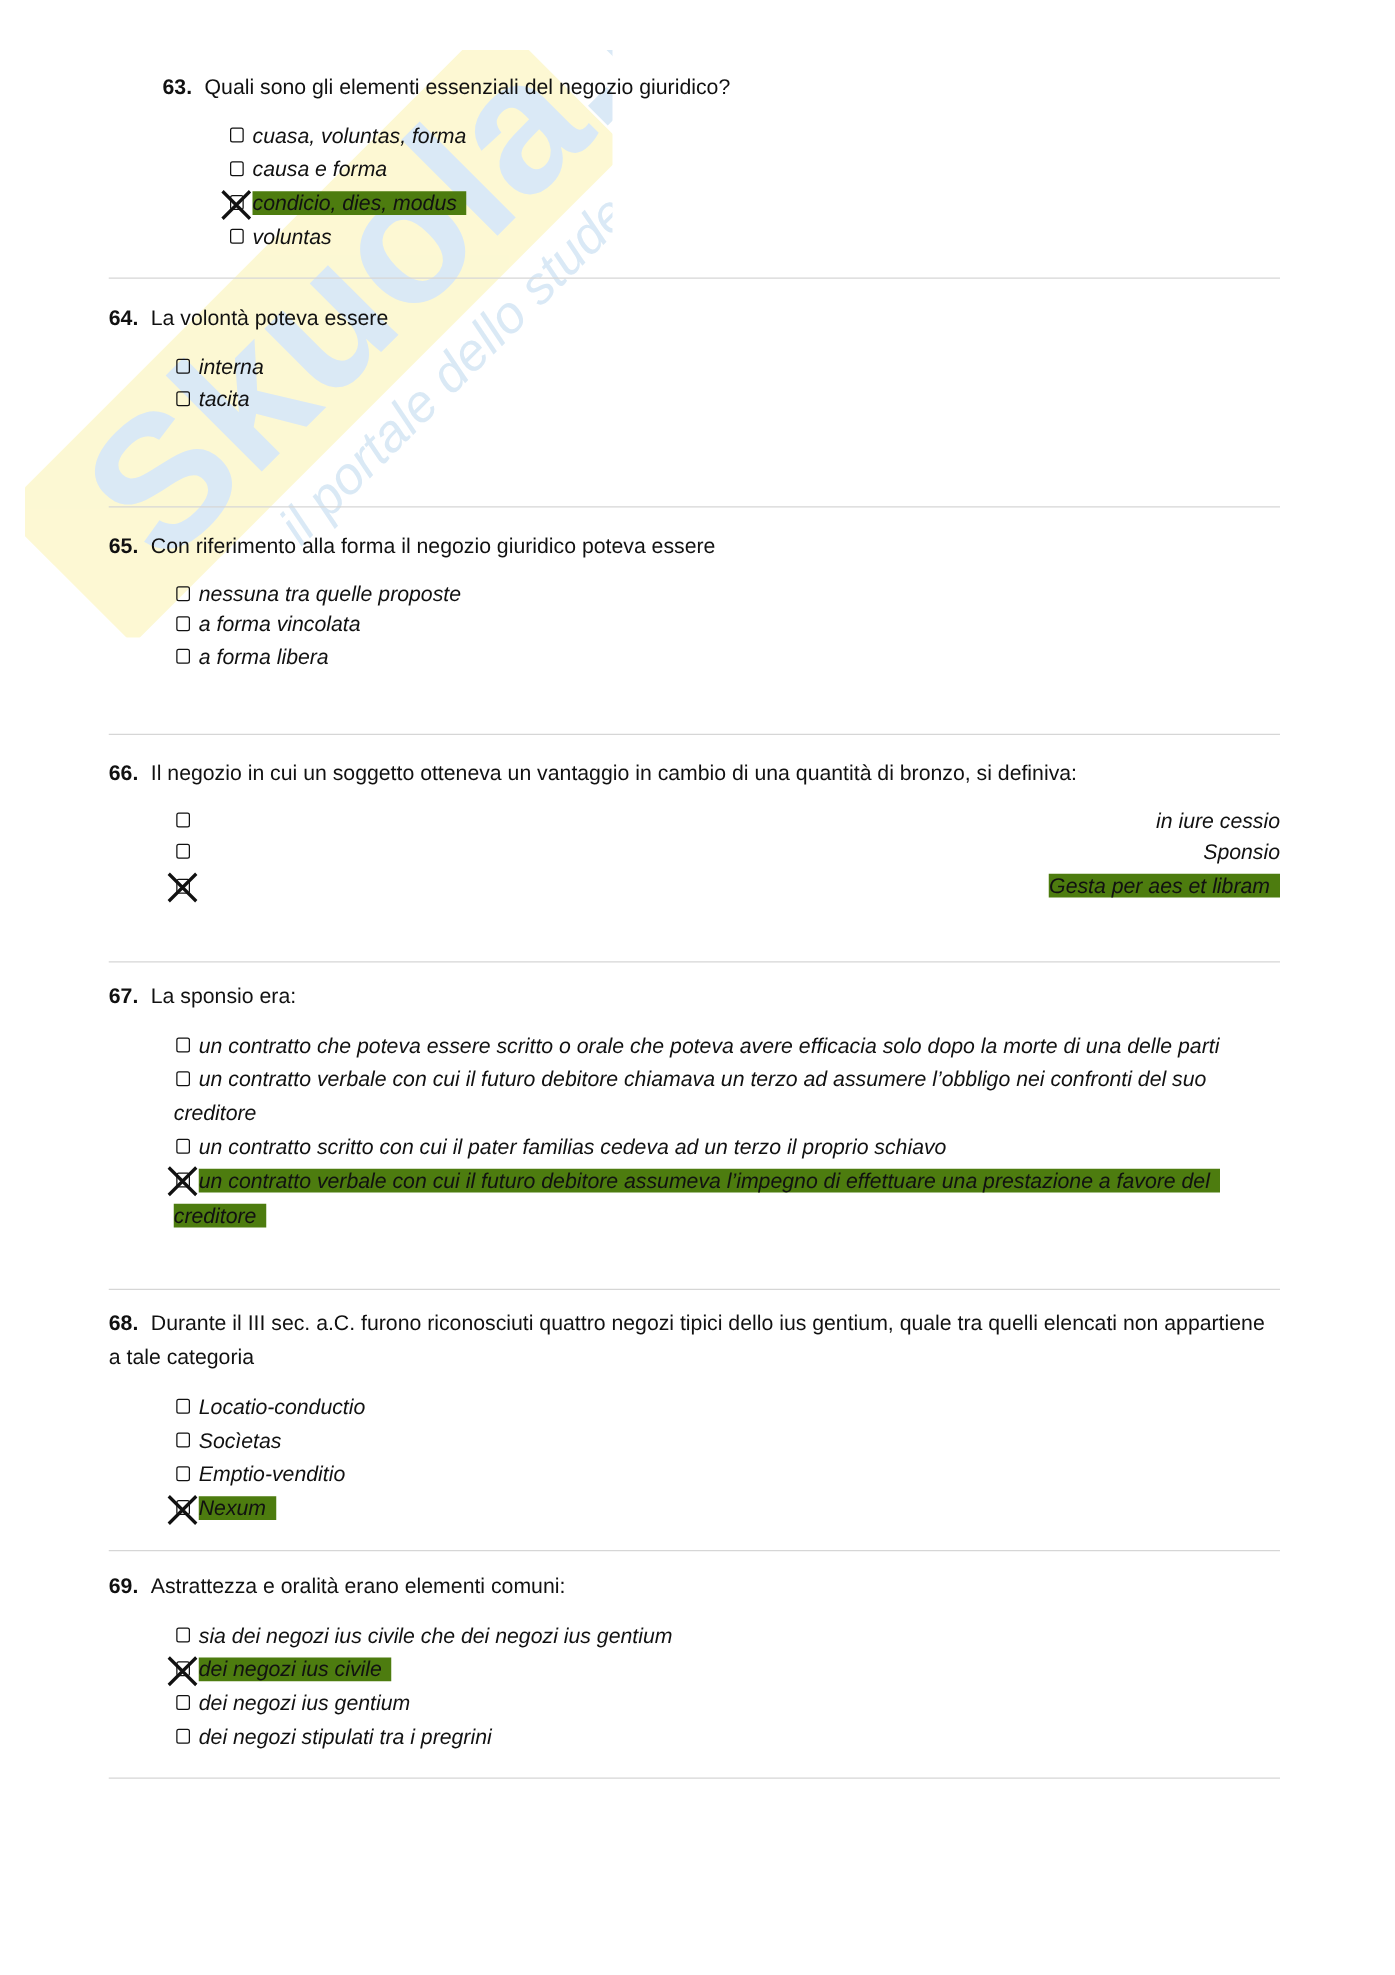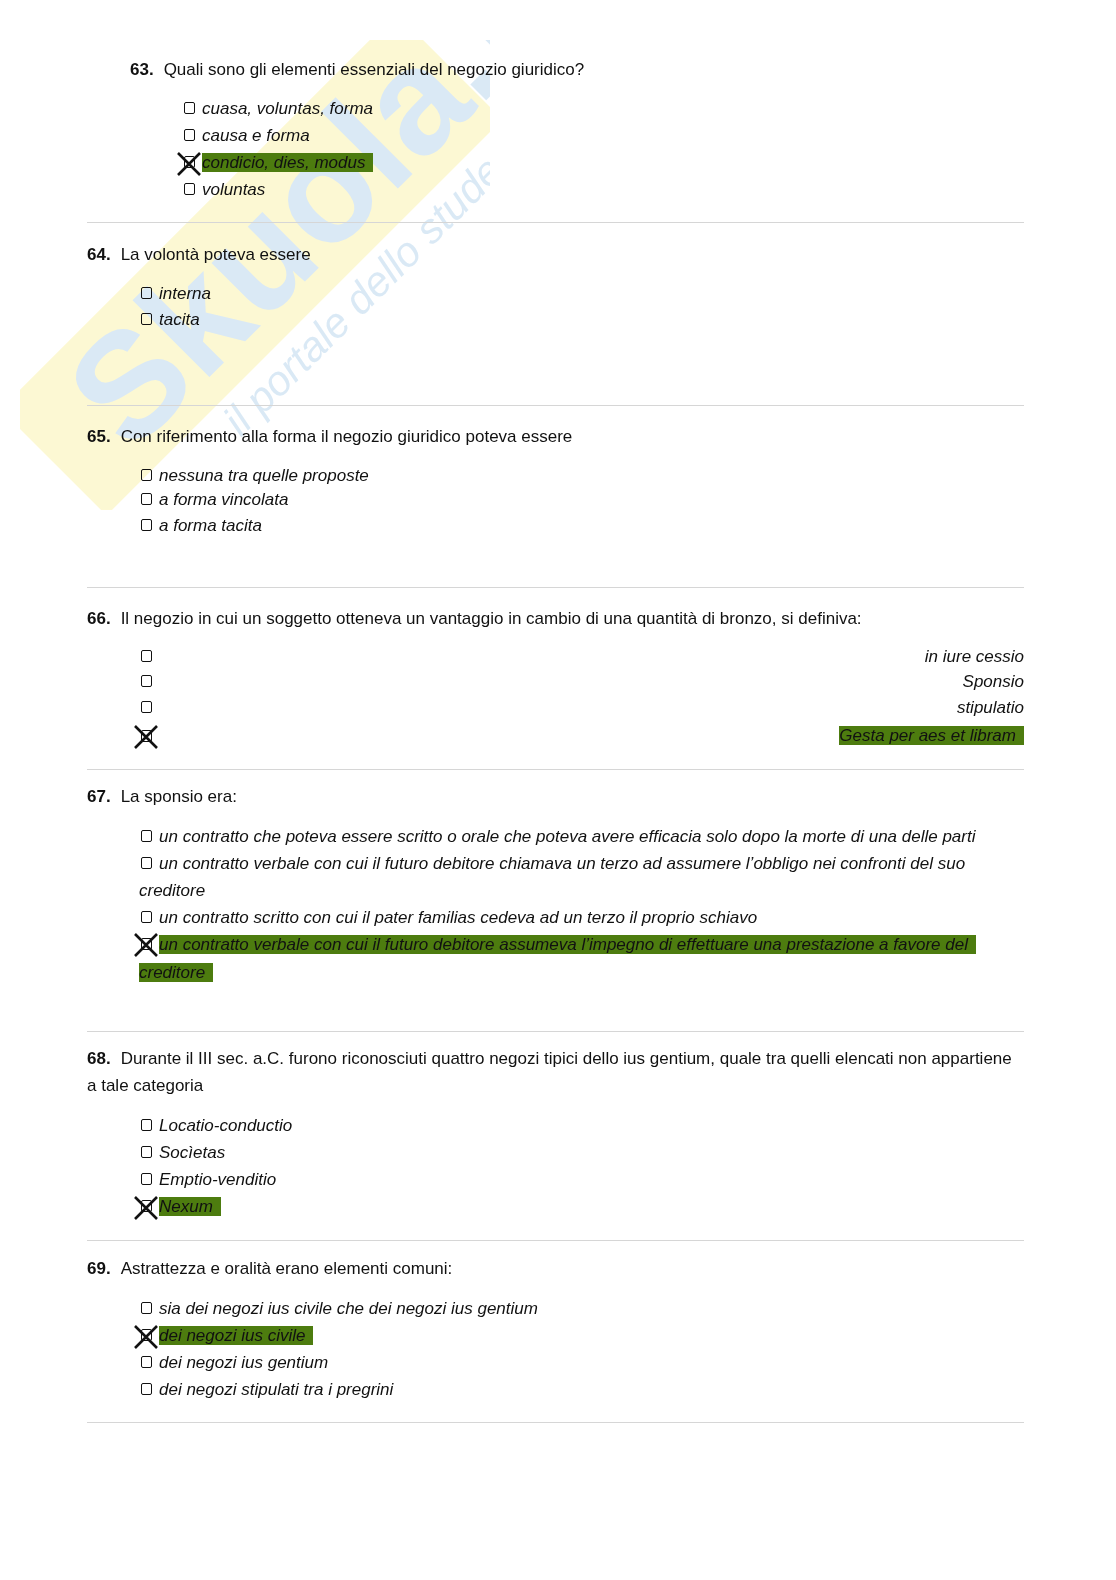--- a/index.html
+++ b/index.html
@@ -65,31 +65,30 @@
       <div class="option" style="line-height:27px;"><span class="box"></span><span>tacita</span></div>
     </div>
   </div>
   <div class="divider" style="top:405px;"></div>
 
   <div class="question" style="top:423px;">
     <div class="q-head"><span class="q-num">65.</span><span>Con riferimento alla forma il negozio giuridico poteva essere</span></div>
     <div class="options" style="margin-top:14px;">
       <div class="option" style="line-height:24px;"><span class="box" style="top:5px;"></span><span>nessuna tra quelle proposte</span></div>
       <div class="option" style="line-height:24px;"><span class="box" style="top:5px;"></span><span>a forma vincolata</span></div>
-      <div class="option" style="line-height:28px;"><span class="box"></span><span>a forma tacita</span></div>
+      <div class="option" style="line-height:28px;"><span class="box"></span><span>a forma libera</span></div>
     </div>
   </div>
   <div class="divider" style="top:587px;"></div>
 
   <div class="question" style="top:605px;">
     <div class="q-head"><span class="q-num">66.</span><span>Il negozio in cui un soggetto otteneva un vantaggio in cambio di una quantità di bronzo, si definiva:</span></div>
     <div class="options" style="margin-top:12px;text-align:right;">
       <div class="option" style="line-height:25px;"><span class="box" style="top:6px;"></span><span>in iure cessio</span></div>
       <div class="option" style="line-height:25px;"><span class="box" style="top:6px;"></span><span>Sponsio</span></div>
-      <div class="option" style="line-height:27px;"><span class="box"></span><span>stipulatio</span></div>
       <div class="option" style="line-height:30px;"><span class="box" style="top:9px;"></span><svg class="xmark" style="top:3px;" viewBox="0 0 26 26">
             <path d="M2 2 L24 24 M24 2 L2 24" stroke="#111" stroke-width="2.6"></path>
           </svg><span class="hl">Gesta per aes et libram</span></div>
     </div>
   </div>
   <div class="divider" style="top:769px;"></div>
 
   <div class="question" style="top:783px;">
     <div class="q-head"><span class="q-num">67.</span><span>La sponsio era:</span></div>
     <div class="options" style="margin-top:13px; width:880px;">

